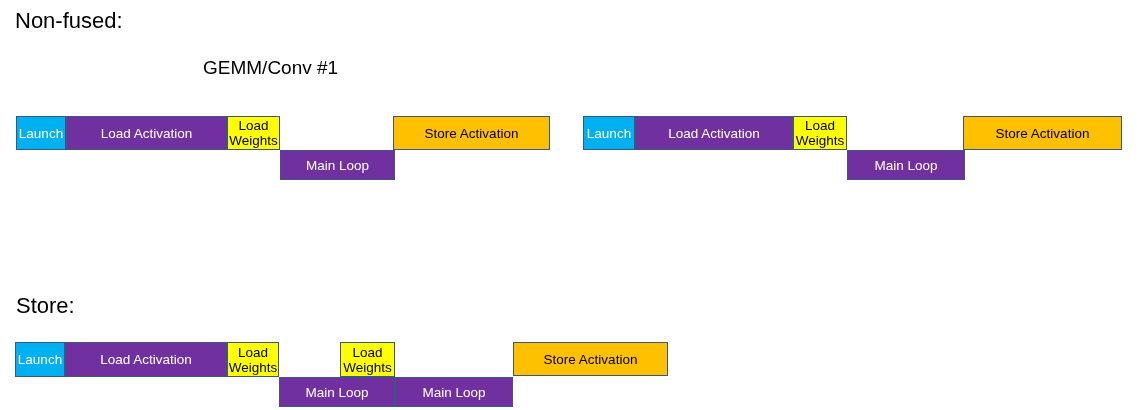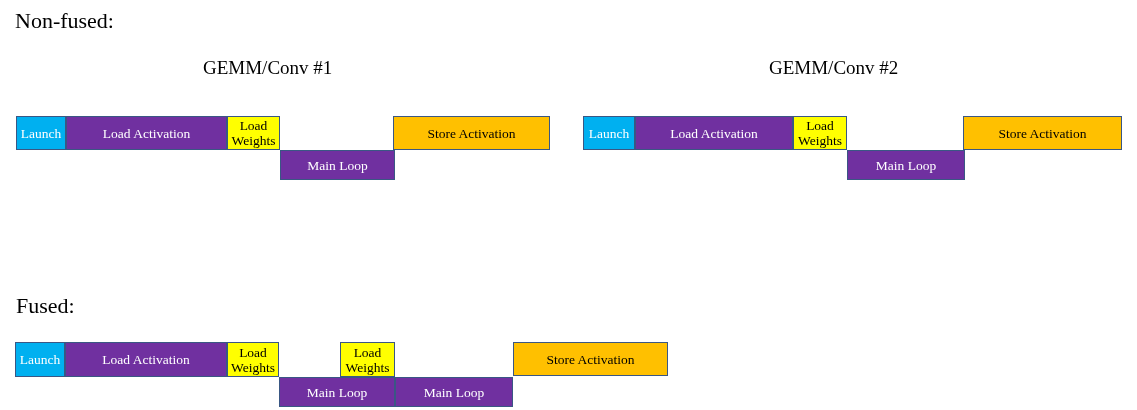--- a/index.html
+++ b/index.html
@@ -1,16 +1,16 @@
 <!DOCTYPE html>
 <html style="--bd: #3A5784;"><head>
 <meta charset="utf-8">
 <style>
   :root { --bd: #3A5784; }
-  * { margin: 0; padding: 0; box-sizing: border-box; font-family: Liberation Serif, serif; }
+  * { margin: 0; padding: 0; box-sizing: border-box; }
   body {
     background: #ffffff;
     font-family: "Liberation Sans", sans-serif;
   }
   .canvas {
     position: relative;
     width: 1137px;
     height: 410px;
     background: #ffffff;
     overflow: hidden;
@@ -38,22 +38,21 @@
     line-height: 15px;
     overflow: hidden;
   }
 </style>
 </head>
 <body>
 
 <div class="canvas">
   <div class="section-label" style="left: 15px; top: 8px;">Non-fused:</div>
   <div class="group-title" style="left: 203px; top: 57px;">GEMM/Conv #1</div>
-  <div class="group-title" style="left: 769px; top: 57px;">GEMM/Conv #2</div>
-  <div class="section-label" style="left: 16px; top: 293px;">Fused:</div>
+  <div class="section-label" style="left: 16px; top: 293px;">Store:</div>
   <div>
       <div class="block" style="left: 16px; top: 116px; width: 50px; height: 34px; background: rgb(0, 176, 240); color: rgb(255, 255, 255);">Launch</div>
       <div class="block" style="left: 66px; top: 116px; width: 161px; height: 34px; background: rgb(112, 48, 160); color: rgb(255, 255, 255);">Load Activation</div>
       <div class="block" style="left: 227px; top: 116px; width: 53px; height: 34px; background: rgb(255, 255, 0); color: rgb(0, 0, 0);">Load Weights</div>
       <div class="block" style="left: 280px; top: 150px; width: 115px; height: 30px; background: rgb(112, 48, 160); color: rgb(255, 255, 255);">Main Loop</div>
       <div class="block" style="left: 393px; top: 116px; width: 157px; height: 34px; background: rgb(255, 192, 0); color: rgb(0, 0, 0);">Store Activation</div>
       <div class="block" style="left: 583px; top: 116px; width: 52px; height: 34px; background: rgb(0, 176, 240); color: rgb(255, 255, 255);">Launch</div>
       <div class="block" style="left: 635px; top: 116px; width: 158px; height: 34px; background: rgb(112, 48, 160); color: rgb(255, 255, 255);">Load Activation</div>
       <div class="block" style="left: 793px; top: 116px; width: 54px; height: 34px; background: rgb(255, 255, 0); color: rgb(0, 0, 0);">Load Weights</div>
       <div class="block" style="left: 847px; top: 150px; width: 118px; height: 30px; background: rgb(112, 48, 160); color: rgb(255, 255, 255);">Main Loop</div>

